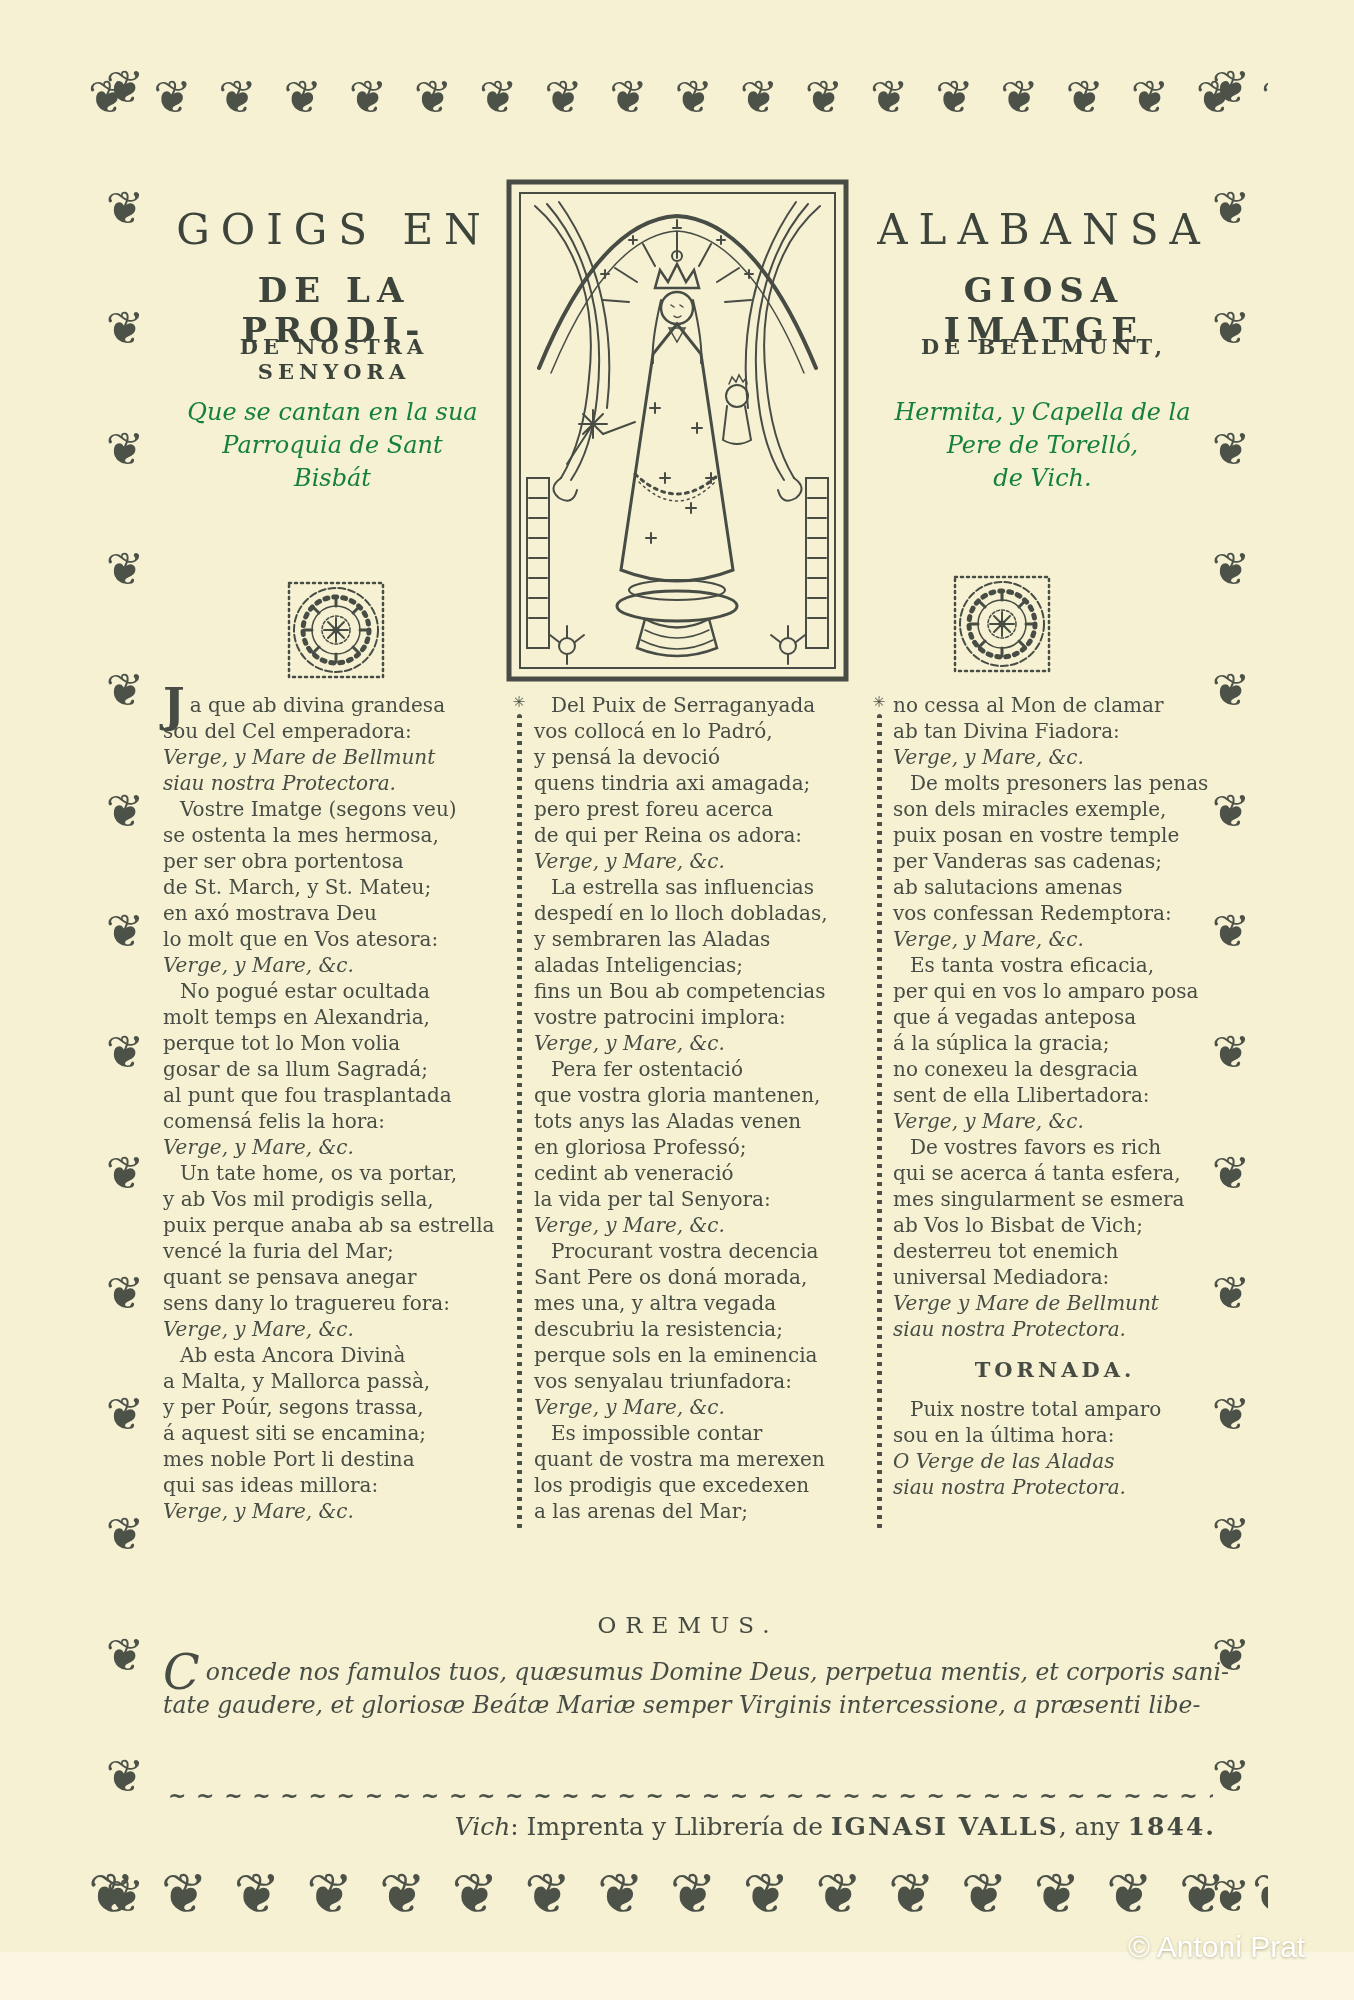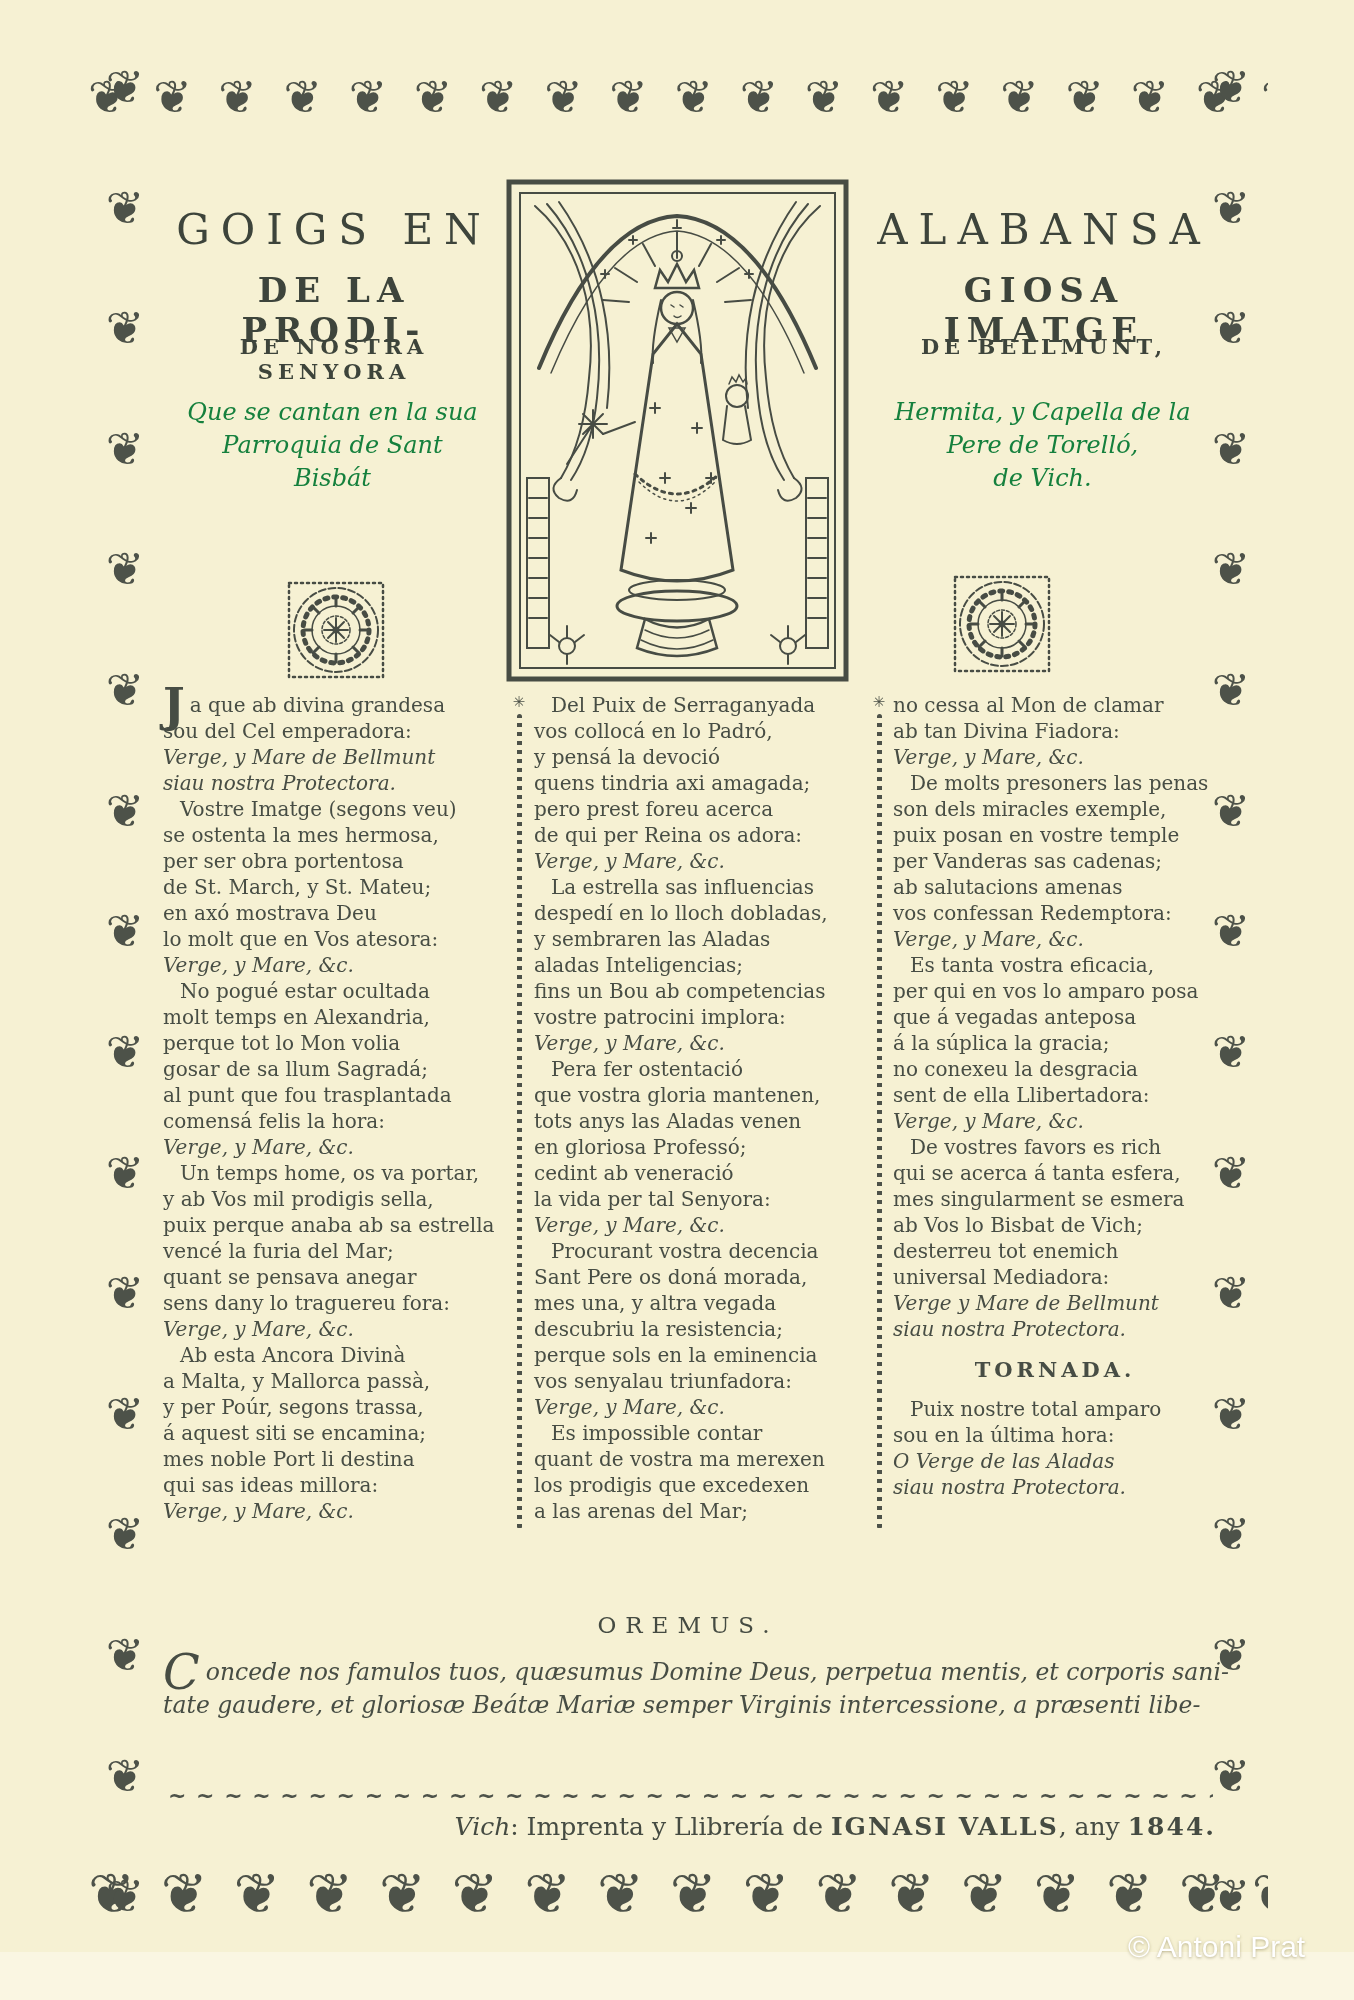--- a/index.html
+++ b/index.html
@@ -195,21 +195,21 @@
       <p class="vl k-l">en axó mostrava Deu</p>
       <p class="vl k-l">lo molt que en Vos atesora:</p>
       <p class="vl k-r">Verge, y Mare, &amp;c.</p>
       <p class="vl k-f">No pogué estar ocultada</p>
       <p class="vl k-l">molt temps en Alexandria,</p>
       <p class="vl k-l">perque tot lo Mon volia</p>
       <p class="vl k-l">gosar de sa llum Sagradá;</p>
       <p class="vl k-l">al punt que fou trasplantada</p>
       <p class="vl k-l">comensá felis la hora:</p>
       <p class="vl k-r">Verge, y Mare, &amp;c.</p>
-      <p class="vl k-f">Un temps home, os va portar,</p>
+      <p class="vl k-f">Un tate home, os va portar,</p>
       <p class="vl k-l">y ab Vos mil prodigis sella,</p>
       <p class="vl k-l">puix perque anaba ab sa estrella</p>
       <p class="vl k-l">vencé la furia del Mar;</p>
       <p class="vl k-l">quant se pensava anegar</p>
       <p class="vl k-l">sens dany lo traguereu fora:</p>
       <p class="vl k-r">Verge, y Mare, &amp;c.</p>
       <p class="vl k-f">Ab esta Ancora Divinà</p>
       <p class="vl k-l">a Malta, y Mallorca passà,</p>
       <p class="vl k-l">y per Poúr, segons trassa,</p>
       <p class="vl k-l">á aquest siti se encamina;</p>

